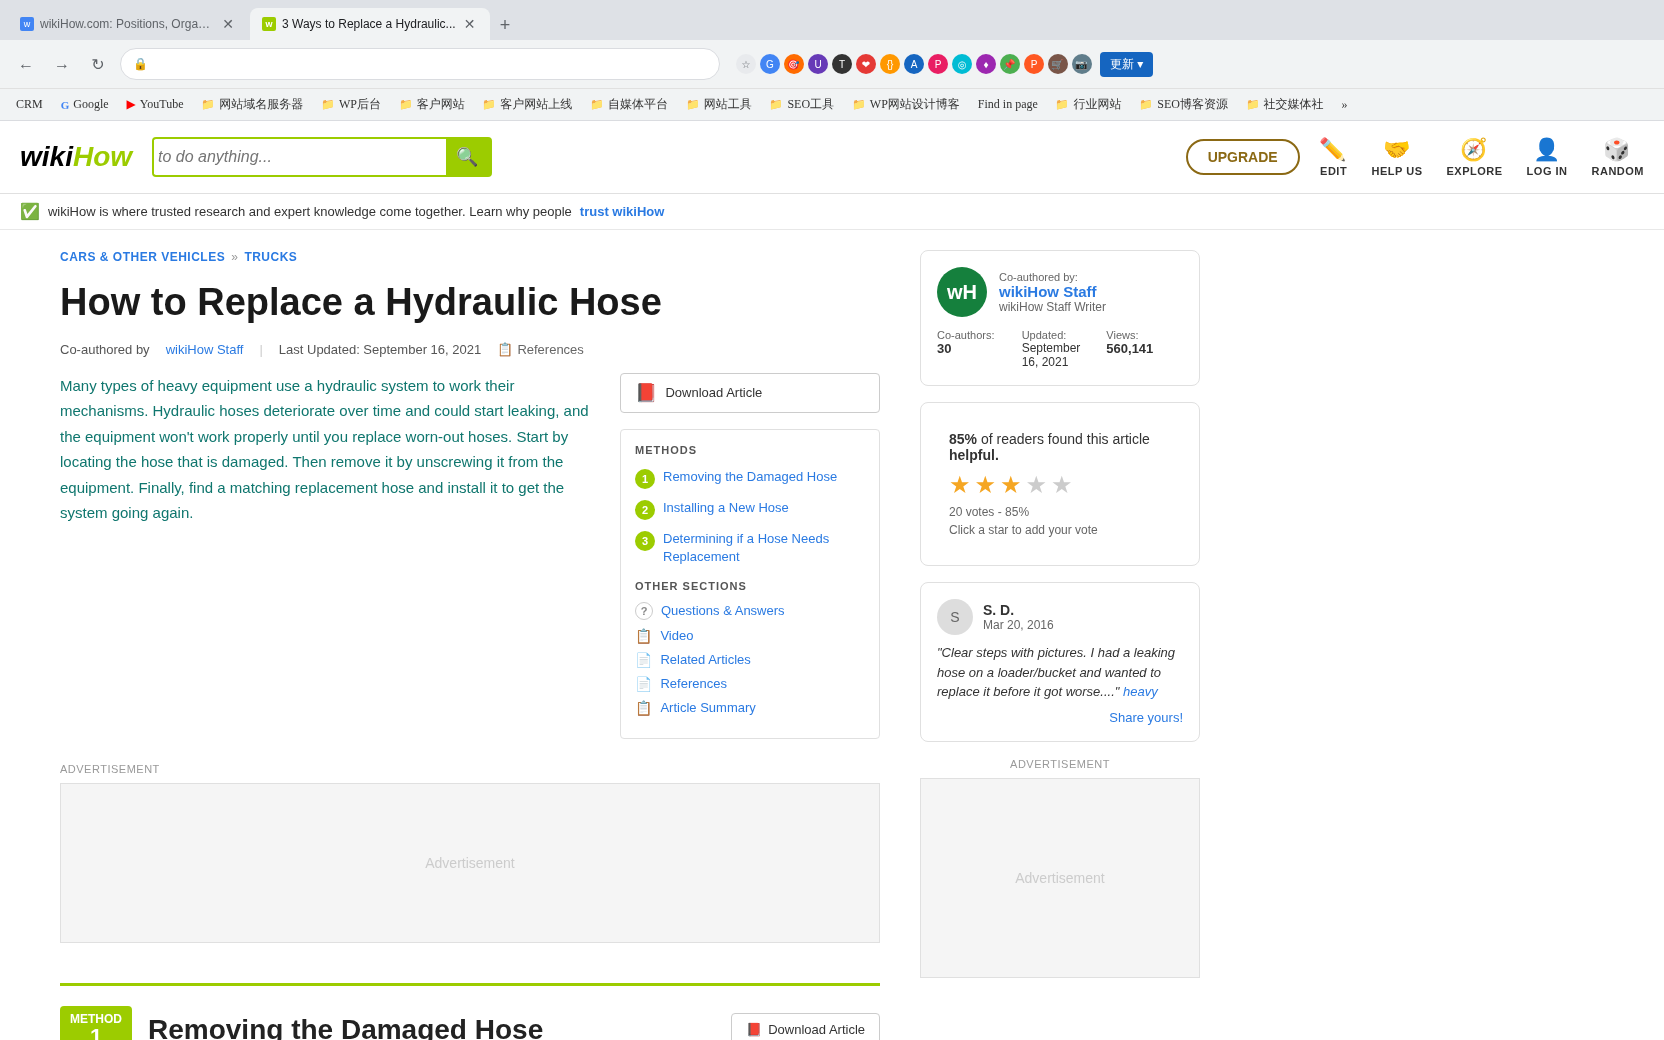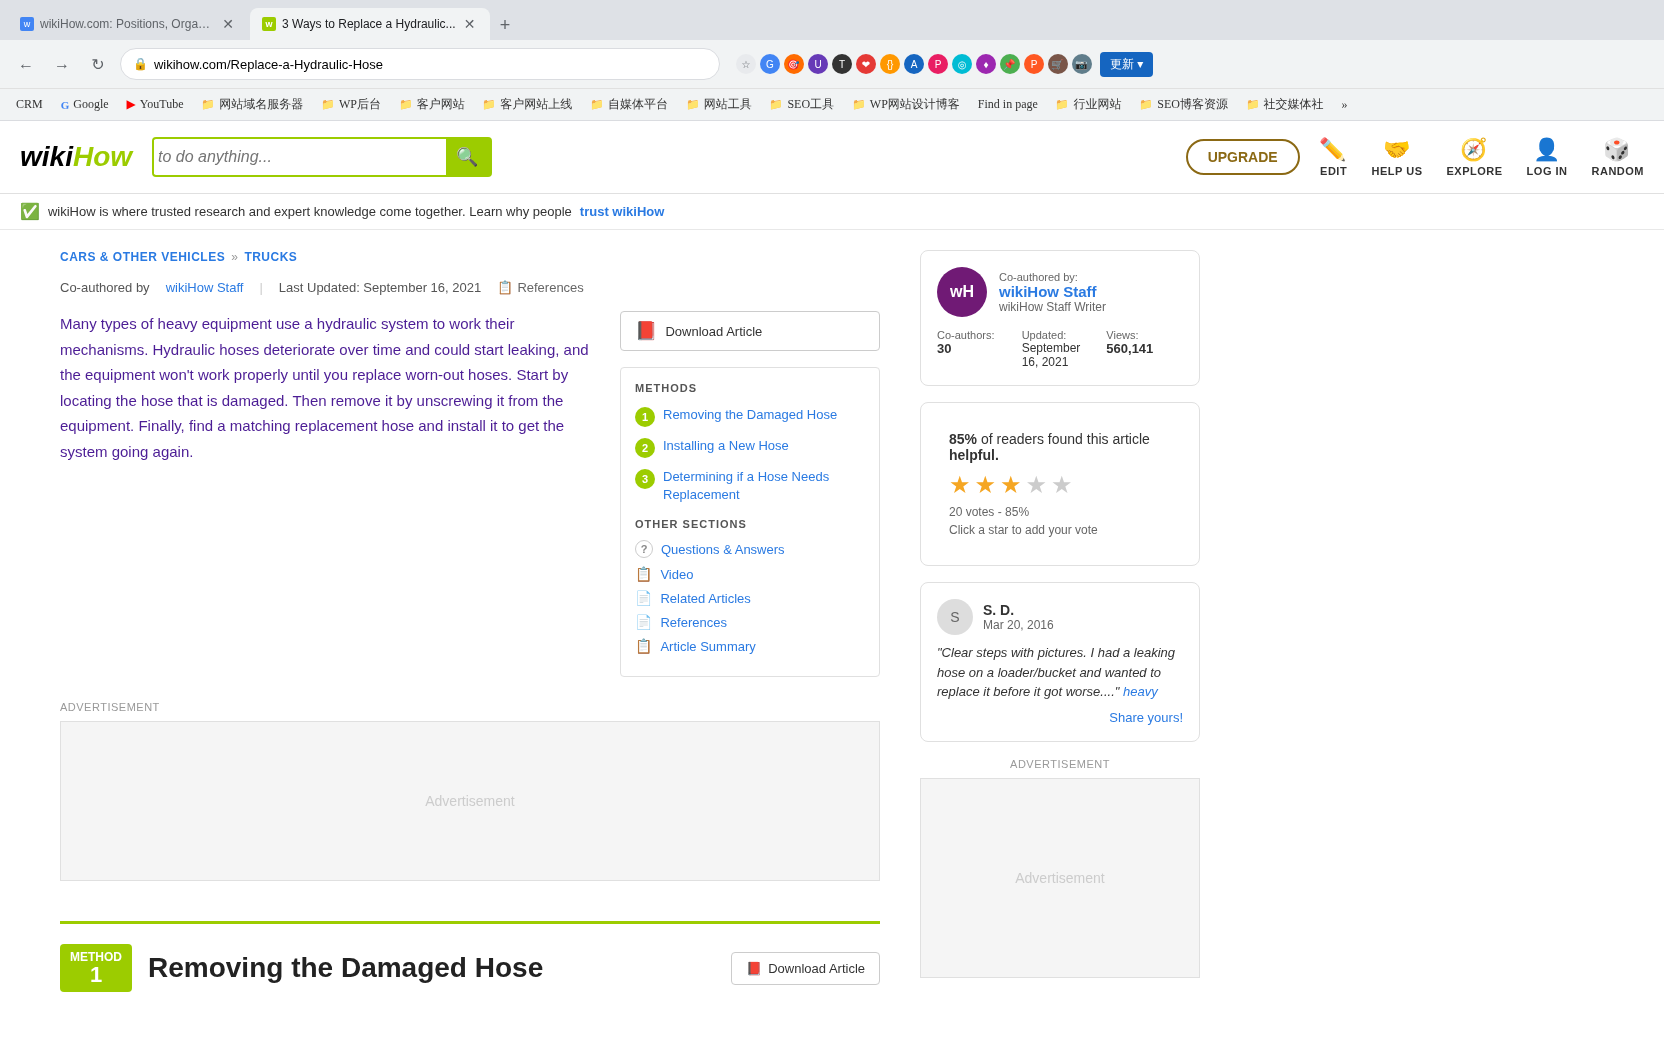--- a/index.html
+++ b/index.html
@@ -52,21 +52,21 @@
     .breadcrumb-sep { color: #999; }
 
     .article-title { font-size: 38px; font-weight: bold; color: #1a1a1a; margin-bottom: 16px; line-height: 1.2; }
     .article-meta { font-size: 13px; color: #555; margin-bottom: 16px; display: flex; align-items: center; gap: 16px; flex-wrap: wrap; }
     .author-link { color: #2a7ae2; text-decoration: none; }
     .meta-sep { color: #ccc; }
     .ref-link { color: #666; display: flex; align-items: center; gap: 4px; }
 
     .article-layout { display: flex; gap: 24px; }
     .article-text { flex: 1; }
-    .article-text p { font-size: 15px; line-height: 1.7; color: #4c1d95; }
+    .article-text p { font-size: 15px; line-height: 1.7; color: #0f766e; }
 
     .article-sidebar { width: 260px; flex-shrink: 0; }
     .download-btn { display: flex; align-items: center; gap: 8px; background: #fff; border: 1px solid #ccc; border-radius: 4px; padding: 8px 14px; font-size: 13px; cursor: pointer; color: #333; margin-bottom: 16px; width: 100%; }
     .download-icon { color: #e53935; font-size: 18px; }
 
     .methods-box { border: 1px solid #e0e0e0; border-radius: 4px; padding: 14px; }
     .methods-title { font-size: 11px; font-weight: bold; text-transform: uppercase; letter-spacing: 1px; color: #555; margin-bottom: 12px; }
     .method-item { display: flex; align-items: flex-start; gap: 8px; margin-bottom: 10px; }
     .method-num { width: 20px; height: 20px; border-radius: 50%; background: #9ccc00; color: #fff; font-size: 11px; font-weight: bold; display: flex; align-items: center; justify-content: center; flex-shrink: 0; margin-top: 1px; }
     .method-link { color: #2a7ae2; text-decoration: none; font-size: 13px; line-height: 1.4; }
@@ -75,21 +75,21 @@
     .section-item { display: flex; align-items: center; gap: 8px; margin-bottom: 8px; }
     .section-icon { font-size: 14px; color: #666; }
     .section-link { color: #2a7ae2; text-decoration: none; font-size: 13px; }
 
     .ad-label { font-size: 11px; color: #999; text-transform: uppercase; letter-spacing: 0.5px; margin-top: 20px; }
 
     
     .right-sidebar { width: 300px; padding: 20px 20px 20px 0; }
     .author-card { border: 1px solid #e0e0e0; border-radius: 8px; padding: 16px; margin-bottom: 16px; }
     .author-card-header { display: flex; align-items: center; gap: 12px; margin-bottom: 12px; }
-    .author-avatar { width: 50px; height: 50px; border-radius: 50%; background: #701a75; display: flex; align-items: center; justify-content: center; font-size: 16px; font-weight: bold; color: #fff; }
+    .author-avatar { width: 50px; height: 50px; border-radius: 50%; background: #15803d; display: flex; align-items: center; justify-content: center; font-size: 20px; font-weight: bold; color: #fff; }
     .author-info { flex: 1; }
     .coauthored-label { font-size: 11px; color: #666; }
     .author-name { font-size: 15px; font-weight: bold; color: #333; }
     .author-role { font-size: 12px; color: #666; }
     .author-stats { display: grid; grid-template-columns: 1fr 1fr 1fr; gap: 8px; font-size: 12px; }
     .stat-label { color: #666; font-size: 11px; }
     .stat-value { color: #333; font-size: 13px; font-weight: bold; }
     .stat-date { color: #333; font-size: 12px; }
 
     .helpful-card { border: 1px solid #e0e0e0; border-radius: 8px; padding: 28px; margin-bottom: 16px; }
@@ -135,21 +135,20 @@
     </div>
     <button class="new-tab-btn">+</button>
   </div>
 
   <div class="address-bar-row">
     <button class="nav-btn">←</button>
     <button class="nav-btn">→</button>
     <button class="nav-btn">↻</button>
     <div class="address-input">
       <span style="color:#4caf50;font-size:12px;">🔒</span>
-      <input type="text" value="wikihow.com/Replace-a-Hydraulic-Hose" style="">
     </div>
     <div class="address-icons">
       <div class="addr-icon">☆</div>
       <div class="addr-icon" style="background:#4285f4;color:#fff;">G</div>
       <div class="addr-icon" style="background:#ff6b00;color:#fff;">🎯</div>
       <div class="addr-icon" style="background:#673ab7;color:#fff;">U</div>
       <div class="addr-icon" style="background:#333;color:#fff;">T</div>
       <div class="addr-icon" style="background:#e53935;color:#fff;">❤</div>
       <div class="addr-icon" style="background:#ff9800;color:#fff;">{}</div>
       <div class="addr-icon" style="background:#1565c0;color:#fff;">A</div>
@@ -277,20 +276,21 @@
 <div style="display:flex;">
 
   <div class="article-area">
 
     <div class="breadcrumb">
       <a href="#">CARS &amp; OTHER VEHICLES</a>
       <span class="breadcrumb-sep">»</span>
       <a href="#">TRUCKS</a>
     </div>
 
+    <h1 class="article-title">How to Replace a Hydraulic Hose</h1>
 
     <div class="article-meta">
       <span>Co-authored by</span>
       <a href="#" class="author-link">wikiHow Staff</a>
       <span class="meta-sep">|</span>
       <span>Last Updated: September 16, 2021</span>
       <span class="ref-link">
         <span>📋</span>
         <span>References</span>
       </span>

